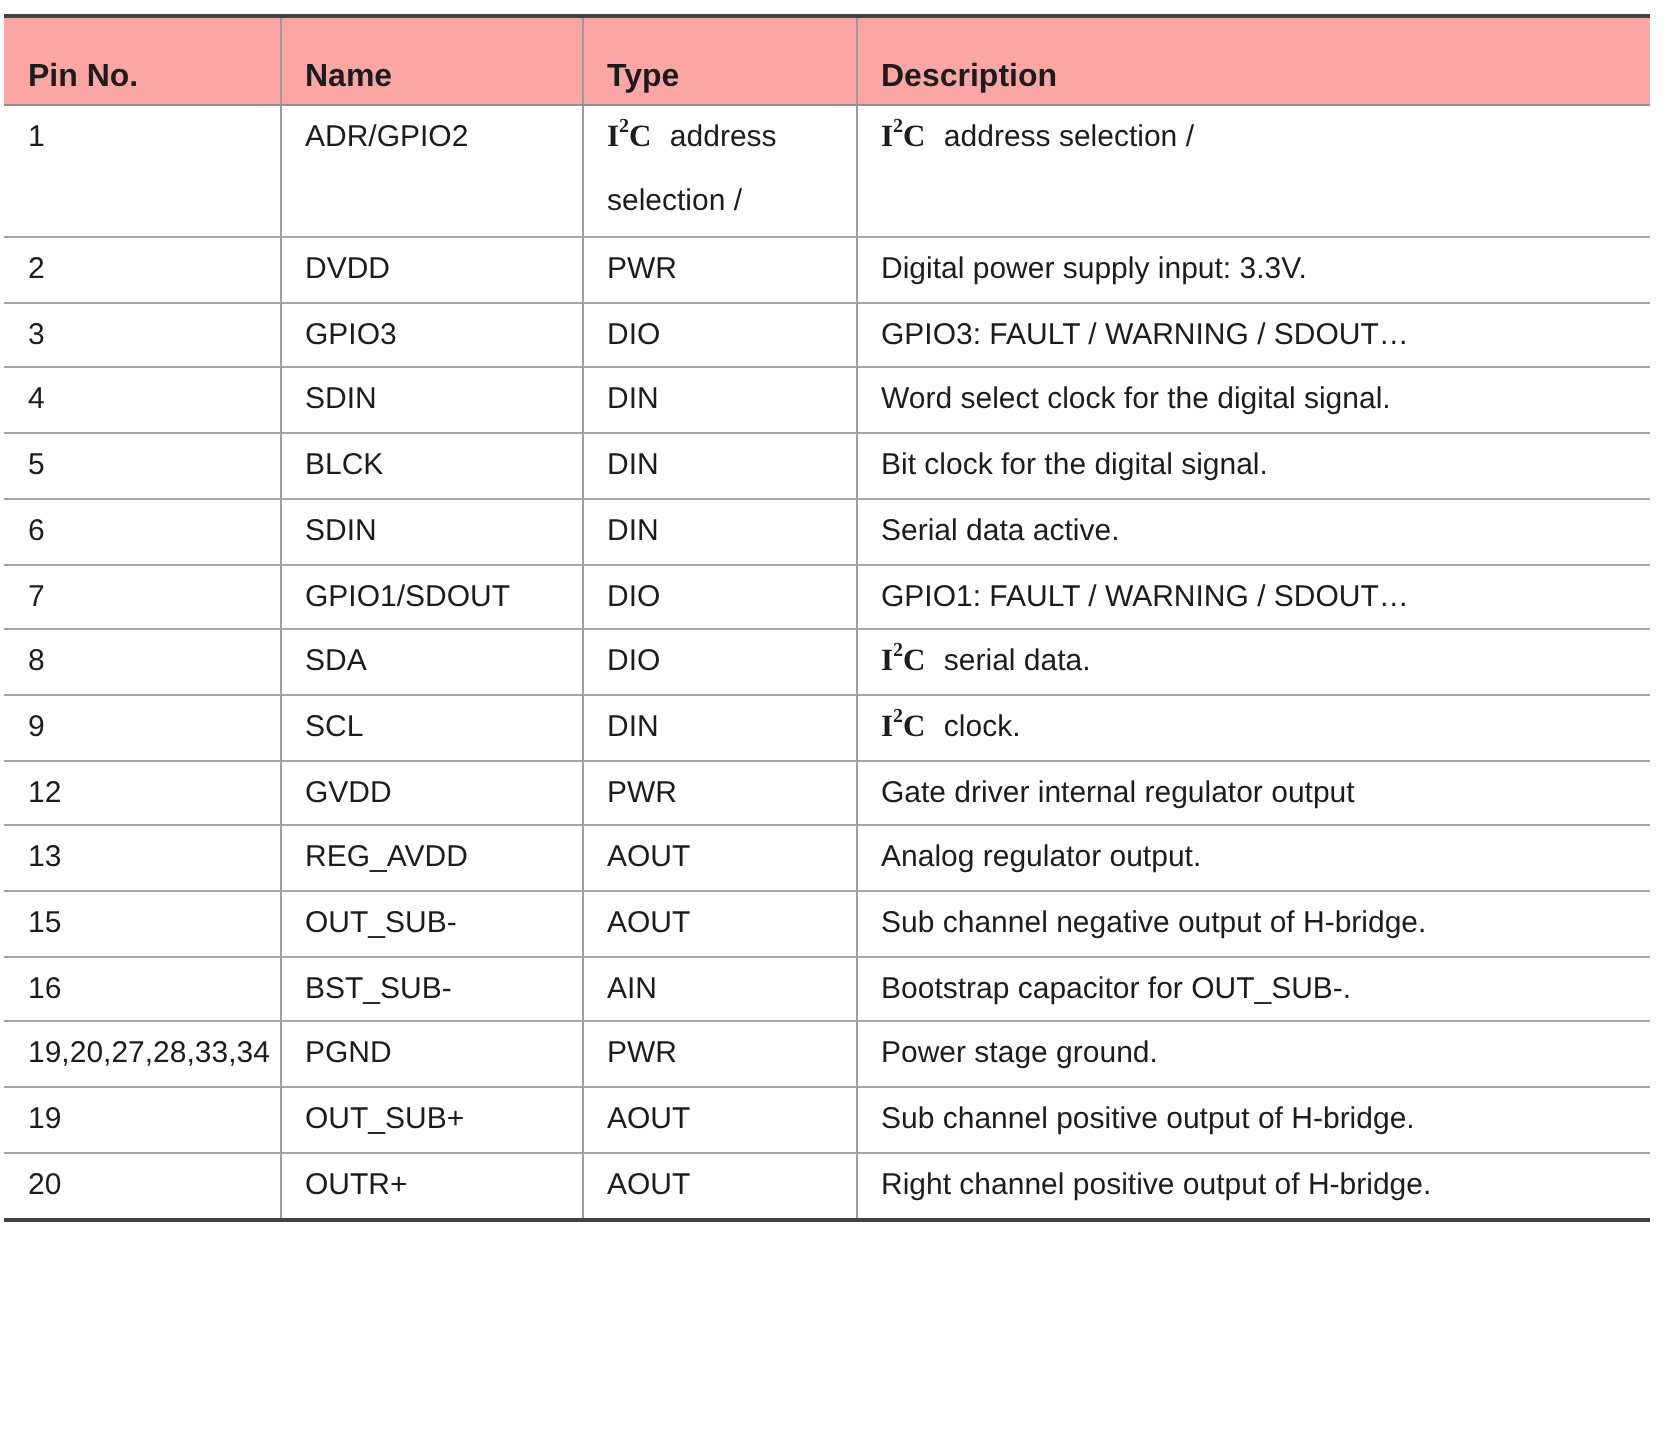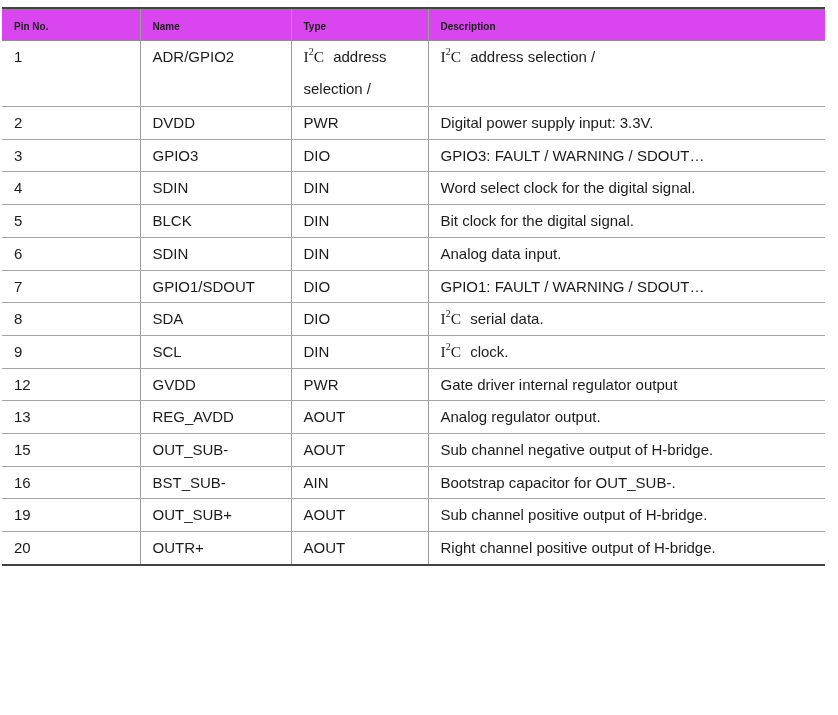--- a/index.html
+++ b/index.html
@@ -25,27 +25,27 @@
     margin: 7px 0 0 2px;
     border-top: 2px solid #424242;
     border-bottom: 2px solid #424242;
     font-size: 15px;
   }
   col.c-pin  { width: 138px; }
   col.c-name { width: 151px; }
   col.c-type { width: 137px; }
   col.c-desc { width: 397px; }
   thead th {
-    background: #d946ef;
+    background: #fca5a5;
     text-align: left;
     font-weight: bold;
-    font-size: 10px;
+    font-size: 16px;
     height: 27px;
     line-height: 27px;
-    padding: 4px 6px 0 12px;
+    padding: 16px 6px 0 12px;
     border-bottom: 1px solid #8f8f8f;
     border-right: 1px solid #9c9c9c;
     white-space: nowrap;
     overflow: hidden;
   }
   thead th:last-child { border-right: none; }
   tbody td {
     vertical-align: top;
     height: 31.7px;
     line-height: 31.7px;
@@ -55,20 +55,21 @@
     overflow: hidden;
   }
   tbody td:last-child { border-right: none; }
   tbody tr:last-child td { border-bottom: none; }
   tbody tr.tall td { height: 65px; }
   
   .math {
     font-family: "Liberation Serif", serif;
     font-size: 15.5px;
     margin-right: 5px;
+    font-weight: bold;
   }
   .math sup {
     font-size: 10px;
     position: relative;
     top: -1px;
     line-height: 0;
   }
   .pdn {
     font-style: italic;
     text-decoration: overline;
@@ -123,21 +124,21 @@
         <tr>
           <td>5</td>
           <td>BLCK</td>
           <td>DIN</td>
           <td>Bit clock for the digital signal.</td>
         </tr>
         <tr>
           <td>6</td>
           <td>SDIN</td>
           <td>DIN</td>
-          <td>Analog data input.</td>
+          <td>Serial data active.</td>
         </tr>
         <tr>
           <td>7</td>
           <td>GPIO1/SDOUT</td>
           <td>DIO</td>
           <td>GPIO1: FAULT / WARNING / SDOUT…</td>
         </tr>
         <tr>
           <td>8</td>
           <td>SDA</td>
@@ -166,20 +167,26 @@
           <td>15</td>
           <td>OUT_SUB-</td>
           <td>AOUT</td>
           <td>Sub channel negative output of H-bridge.</td>
         </tr>
         <tr>
           <td>16</td>
           <td>BST_SUB-</td>
           <td>AIN</td>
           <td>Bootstrap capacitor for OUT_SUB-.</td>
+        </tr>
+        <tr>
+          <td>19,20,27,28,33,34</td>
+          <td>PGND</td>
+          <td>PWR</td>
+          <td>Power stage ground.</td>
         </tr>
         <tr>
           <td>19</td>
           <td>OUT_SUB+</td>
           <td>AOUT</td>
           <td>Sub channel positive output of H-bridge.</td>
         </tr>
         <tr>
           <td>20</td>
           <td>OUTR+</td>

